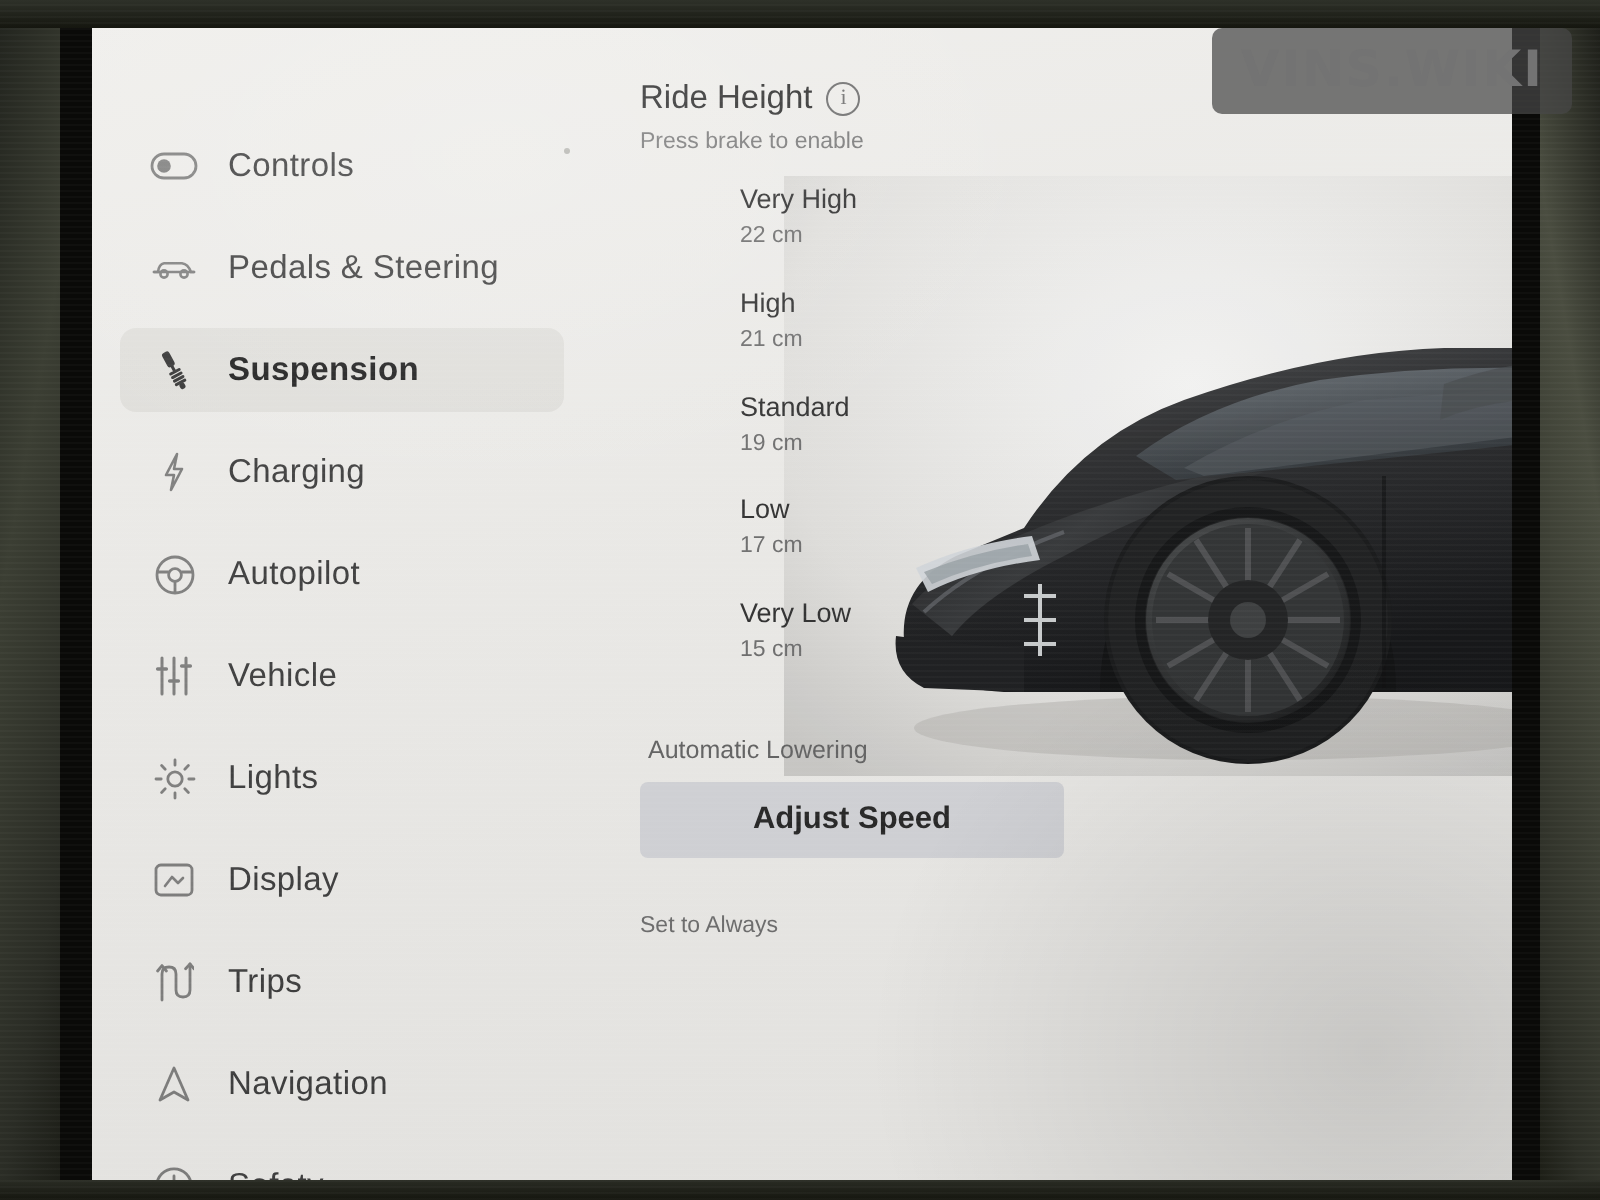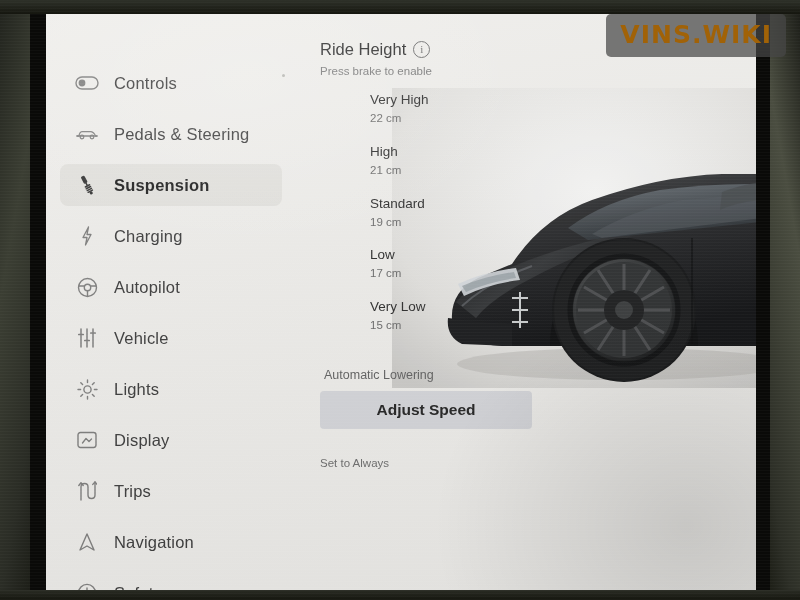--- a/index.html
+++ b/index.html
@@ -167,21 +167,21 @@
   .set-to {
     margin-left: 24px; margin-top: 28px;
     font-size: 11.5px; color: #6f6f6f;
   }
 
   
   .watermark {
     position: absolute;
     right: 14px; top: 14px;
     background: rgba(70,70,70,0.72);
-    color: #a16207;
+    color: #737373;
     font-size: 25px;
     font-weight: bold;
     letter-spacing: 1px;
     padding: 6px 14px 8px 14px;
     border-radius: 5px;
     font-family: "DejaVu Sans", sans-serif;
   }
   .dot-artifact {
     position: absolute; left: 236px; top: 68px;
     width: 3px; height: 3px; border-radius: 50%;

